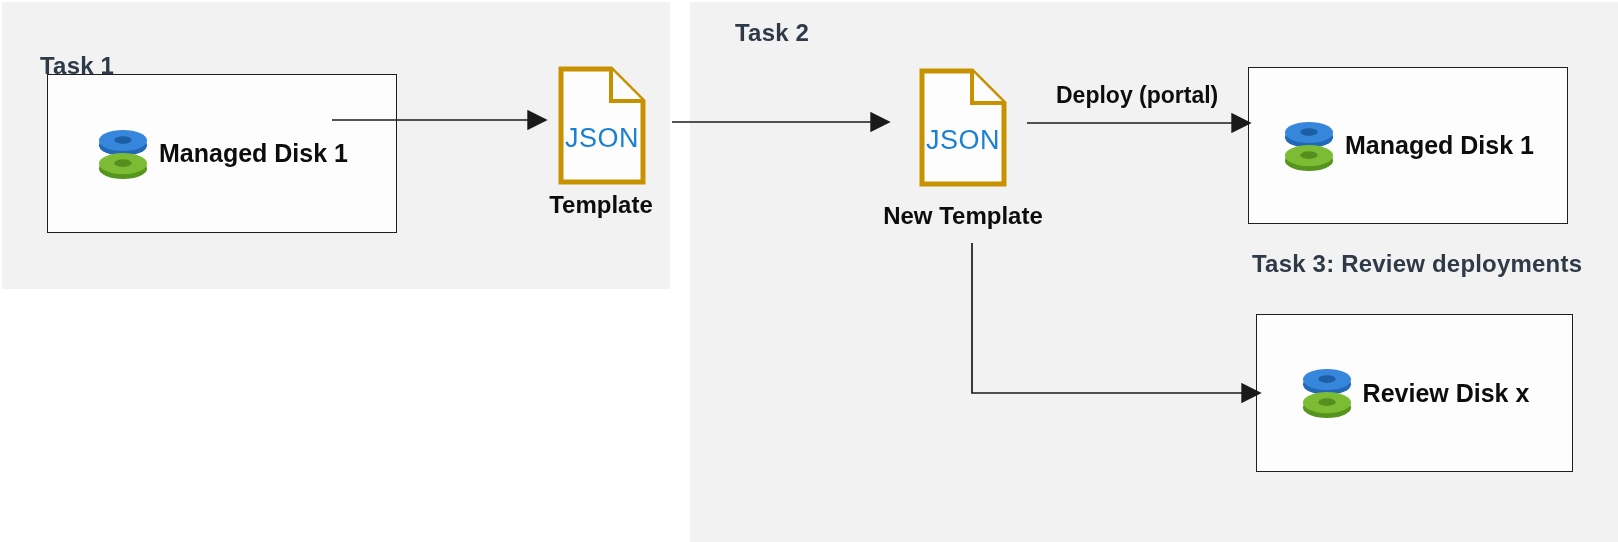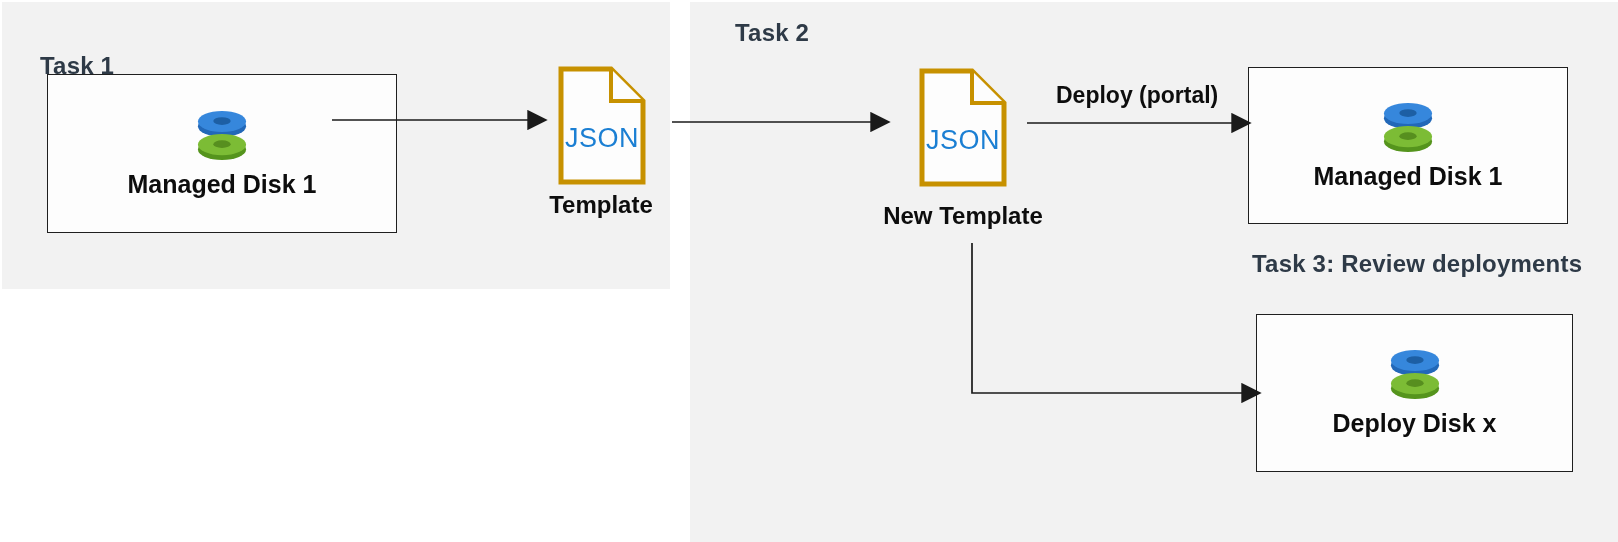--- a/index.html
+++ b/index.html
@@ -22,21 +22,21 @@
     position:absolute;font-size:24px;font-weight:800;color:#0d0d0d;
     text-align:center;white-space:nowrap;
   }
   .task45{
     position:absolute;left:750px;top:412px;font-size:23px;font-weight:800;
     color:#0d0d0d;line-height:28px;white-space:nowrap;
   }
 
   .disk-box{
     position:absolute;background:#fdfdfd;border:1.6px solid #1f1f1f;
-    display:flex;flex-direction:column;align-items:center;justify-content:center;
+    display:flex;flex-direction:row;align-items:center;justify-content:center;
     gap:9px;box-sizing:border-box;
   }
   .disk-box .box-label{
     font-size:25px;font-weight:800;color:#0d0d0d;white-space:nowrap;
   }
 
   .json-file{position:absolute;}
   .json-file .page{fill:#fdfdfd;stroke:var(--accent-gold,#c79100);stroke-width:5;stroke-linejoin:miter;}
   .json-file .fold{fill:#fdfdfd;stroke:var(--accent-gold,#c79100);stroke-width:4;stroke-linejoin:miter;}
   .json-file text{
@@ -105,21 +105,21 @@
 
   <div class="disk-box" style="left:1256px;top:314px;width:317px;height:158px;">
     <svg width="54" height="52" viewBox="0 0 56 54">
       <ellipse cx="28" cy="18" rx="25" ry="11" fill="#2268b8"></ellipse>
       <ellipse cx="28" cy="13" rx="25" ry="11" fill="#3687dc"></ellipse>
       <ellipse cx="28" cy="12.5" rx="9" ry="4" fill="#1d5fa4"></ellipse>
       <ellipse cx="28" cy="42" rx="25" ry="11" fill="#55941d"></ellipse>
       <ellipse cx="28" cy="37" rx="25" ry="11" fill="#7cbc35"></ellipse>
       <ellipse cx="28" cy="36.5" rx="9" ry="4" fill="#578f1f"></ellipse>
     </svg>
-    <div class="box-label">Deploy Disk x</div>
+    <div class="box-label">Review Disk x</div>
   </div>
 
 
   <svg class="arrows" width="1618" height="542" viewBox="0 0 1618 542">
     <defs>
       <marker id="ah" viewBox="0 0 12 12" refX="1" refY="6" markerWidth="12" markerHeight="12" orient="auto">
         <path d="M0,0 L12,6 L0,12 Z" fill="#1a1a1a"></path>
       </marker>
     </defs>
     <path class="flow" d="M332,120 H529" marker-end="url(#ah)"></path>

